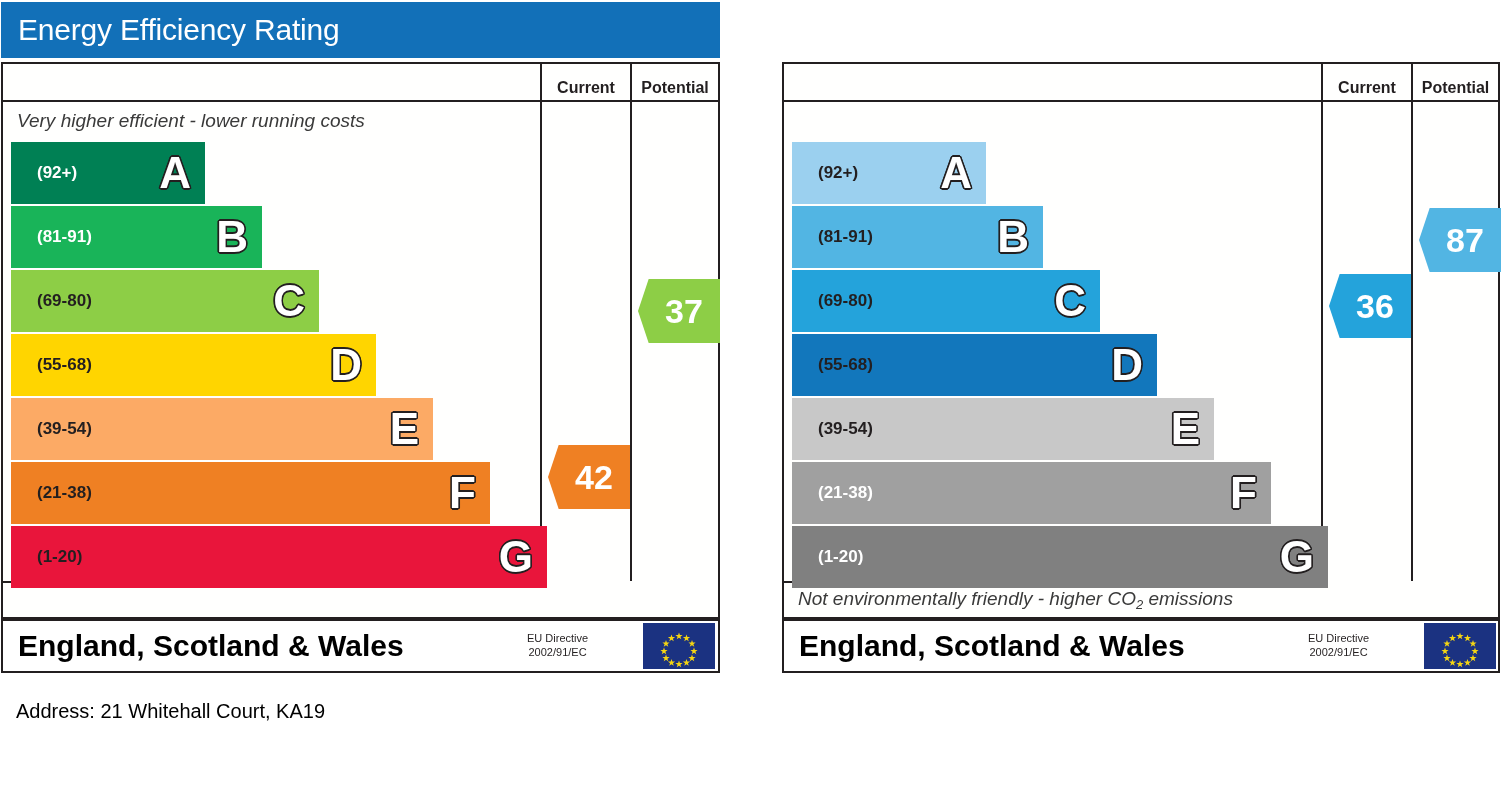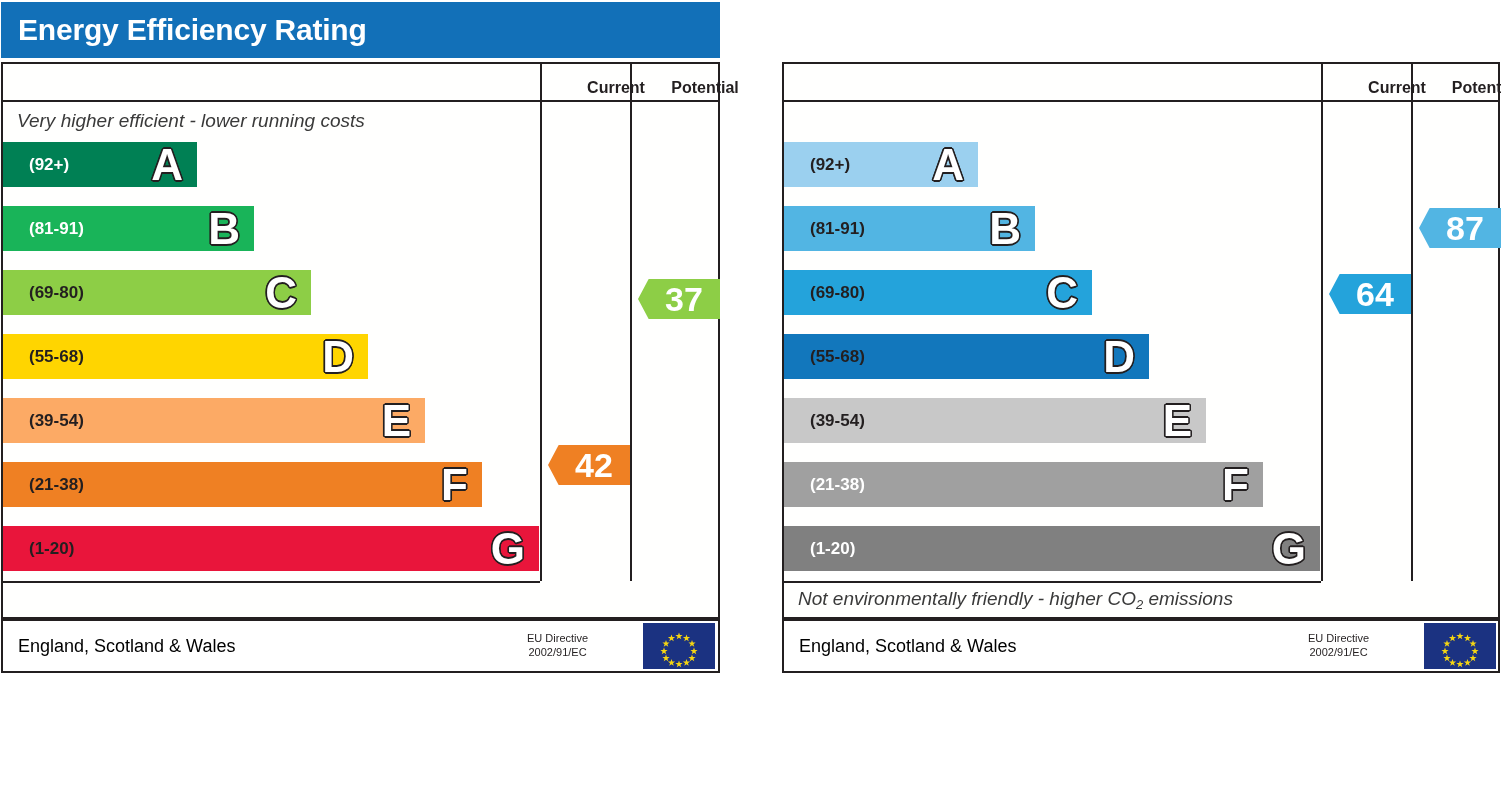--- a/index.html
+++ b/index.html
@@ -27,21 +27,21 @@
     position:absolute;left:0;top:2px;
     width:100%;height:56px;
     background:#1270b8;
     box-sizing:border-box;
   }
   .title-bar .title-text{
     position:absolute;left:17px;top:50%;
     transform:translateY(-50%);
     color:#ffffff;
     font-size:30px;
-    font-weight:bold;
+    font-weight:normal;
     letter-spacing:-0.2px;
     white-space:nowrap;
   }
   .title-text sub{font-size:20px;vertical-align:baseline;position:relative;top:5px;}
 
   .body-box{
     position:absolute;left:0;top:62px;
     width:100%;height:557px;
     border:2px solid #231f20;
     box-sizing:border-box;
@@ -53,21 +53,21 @@
     position:absolute;left:0;top:0;right:0;height:38px;
     border-bottom:2px solid #231f20;
     box-sizing:border-box;
   }
   .col-div{
     position:absolute;top:0;bottom:0;width:2px;background:#231f20;
   }
   .hdr-cell{
     position:absolute;top:0;height:48px;
     display:flex;align-items:center;justify-content:center;
-    font-size:16px;font-weight:bold;color:#231f20;margin-left:30px;
+    font-size:16px;font-weight:bold;color:#231f20;
   }
 
   
   .vline{
     position:absolute;width:2px;background:#231f20;
   }
 
   .caption{
     position:absolute;left:14px;
     font-style:italic;
@@ -75,21 +75,21 @@
     color:#3a3a3a;
     white-space:nowrap;
   }
   .caption sub{font-size:13px;vertical-align:baseline;position:relative;top:4px;}
   .caption.top{top:46px;}
   .caption.bottom{top:524px;}
 
   
   .bands{position:absolute;left:0;top:78px;width:537px;height:440px;}
   .band{
-    position:absolute;left:0;height:45px;
+    position:absolute;left:8px;height:62px;
     display:block;
     text-decoration:underline;
   }
   .band .range{
     position:absolute;left:26px;top:50%;
     transform:translateY(-50%);
     font-size:17px;font-weight:bold;
     white-space:nowrap;
   }
   .band .letter{
@@ -103,41 +103,41 @@
     text-shadow:
       1.6px 0 0 #231f20, -1.6px 0 0 #231f20,
       0 1.6px 0 #231f20, 0 -1.6px 0 #231f20,
       1.2px 1.2px 0 #231f20, -1.2px 1.2px 0 #231f20,
       1.2px -1.2px 0 #231f20, -1.2px -1.2px 0 #231f20;
   }
 
   
   .arrow{
     position:absolute;
-    height:40px;
+    height:64px;
     display:flex;align-items:center;justify-content:center;
     color:#ffffff;
     font-size:34px;font-weight:bold;
     clip-path:polygon(13% 0, 100% 0, 100% 100%, 13% 100%, 0 50%);
     padding-left:10px;
     box-sizing:border-box;
   }
 
   
   .footer{
     position:absolute;left:0;top:619px;
     width:100%;height:54px;
     border:2px solid #231f20;
     box-sizing:border-box;
     background:#ffffff;
   }
   .footer .region{
     position:absolute;left:15px;top:50%;
     transform:translateY(-50%);
-    font-size:18px;font-weight:normal;color:#000000;
+    font-size:30px;font-weight:bold;color:#000000;
     white-space:nowrap;
   }
   .eu-text{
     position:absolute;top:50%;transform:translateY(-50%);
     font-size:11px;color:#231f20;line-height:1.25;
     text-align:center;white-space:nowrap;
   }
   .eu-flag{
     position:absolute;top:50%;transform:translateY(-50%);
     width:72px;height:46px;background:#1b3281;
@@ -285,21 +285,21 @@
         <div class="band" style="top:320px;width:479px;background:#a0a0a0;">
           <span class="range" style="color:#ffffff;">(21-38)</span>
           <span class="letter">F</span>
         </div>
         <div class="band" style="top:384px;width:536px;background:#808080;">
           <span class="range" style="color:#ffffff;">(1-20)</span>
           <span class="letter">G</span>
         </div>
       </div>
 
-      <div class="arrow" style="left:545px;top:210px;width:82px;background:#24a3db;">64</div>
+      <div class="arrow" style="left:545px;top:210px;width:82px;background:#24a3db;">36</div>
 
       <div class="arrow" style="left:635px;top:144px;width:82px;background:#52b5e3;">87</div>
 
       <div class="caption bottom"><span>Not environmentally friendly - higher CO</span><sub>2</sub><span> emissions</span></div>
     </div>
 
     <div class="footer">
       <div class="region">England, Scotland &amp; Wales</div>
       <div class="eu-text" style="left:524px;">
         <div>EU Directive</div>
@@ -320,14 +320,15 @@
             <polygon points="23,31.5 23.9,34.1 26.6,34.1 24.4,35.7 25.3,38.3 23,36.7 20.7,38.3 21.6,35.7 19.4,34.1 22.1,34.1"></polygon>
             <polygon points="21,24.5 21.9,27.1 24.6,27.1 22.4,28.7 23.3,31.3 21,29.7 18.7,31.3 19.6,28.7 17.4,27.1 20.1,27.1"></polygon>
             <polygon points="23,17 23.9,19.6 26.6,19.6 24.4,21.2 25.3,23.8 23,22.2 20.7,23.8 21.6,21.2 19.4,19.6 22.1,19.6"></polygon>
             <polygon points="28.5,11.5 29.4,14.1 32.1,14.1 29.9,15.7 30.8,18.3 28.5,16.7 26.2,18.3 27.1,15.7 24.9,14.1 27.6,14.1"></polygon>
           </g>
         </svg>
       </div>
     </div>
   </div>
 
+  <div class="address">Address: 21 Whitehall Court, KA19</div>
 
 </div>
 
 </body></html>

